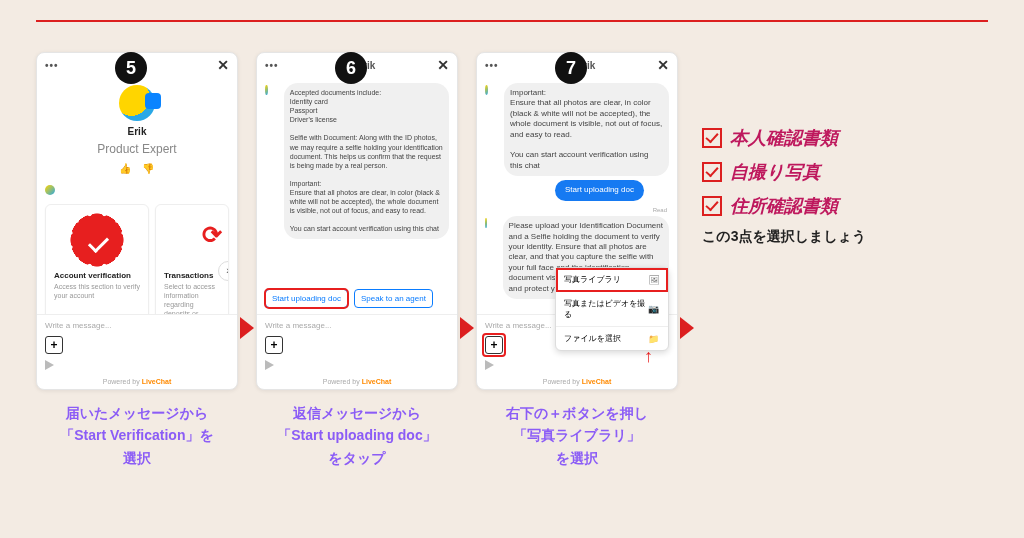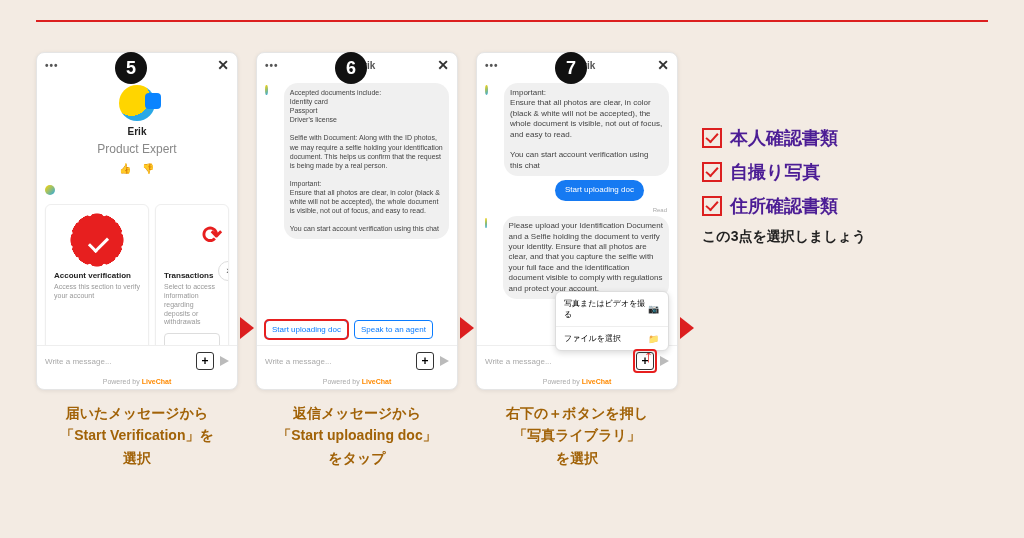--- a/index.html
+++ b/index.html
@@ -32,40 +32,40 @@
 .arrow-c{font-size:24px;color:#e71f1f;font-weight:700;position:absolute;right:6px;top:14px;}
 .chev{position:absolute;right:-10px;top:56px;width:18px;height:18px;border-radius:50%;background:#fff;border:1px solid #ddd;display:flex;align-items:center;justify-content:center;font-size:10px;color:#555;}
 .btn-outline{border:2px solid #e71f1f;border-radius:4px;color:#0a6ad6;font-size:9px;font-weight:700;text-align:center;padding:6px 4px;margin-top:6px;}
 .btn-cut{border:1px solid #ddd;border-radius:4px;font-size:15px;text-align:center;padding:6px 2px;margin-top:6px;color:#555;}
 .msg-block{background:#f0f0f0;border-radius:14px;padding:5px 6px;margin-left:12px;}
 .msg-blue{background:#167af2;color:#fff;border-radius:12px;padding:5px 10px;font-size:8px;display:inline-block;margin:4px 0 6px 70px;}
 .body6 .msg-block{font-size:7px;}
 .quick{display:flex;gap:6px;padding:6px 8px;}
 .qbtn{border:1px solid #0a7cff;border-radius:4px;padding:4px 6px;font-size:8px;color:#0a7cff;}
 .qbtn.hl{outline:2px solid #e71f1f;outline-offset:-1px;}
-.phone-input{display:flex;align-items:center;gap:6px;padding:6px 8px;border-top:1px solid #eee;}
+.phone-input{display:flex;align-items:flex-start;gap:6px;padding:6px 8px;border-top:1px solid #eee;flex-direction:column;}
 .pi-field{flex:1;font-size:8px;color:#aaa;}
 .pi-plus{width:16px;height:16px;border:1.5px solid #333;border-radius:3px;display:flex;align-items:center;justify-content:center;font-weight:700;font-size:12px;position:relative;}
 .pi-plus.hl::after{content:"";position:absolute;inset:-4px;border:2px solid #e71f1f;border-radius:4px;}
 .send-tri{width:0;height:0;border-left:9px solid #bbb;border-top:5px solid transparent;border-bottom:5px solid transparent;}
 .powered{font-size:7px;color:#aaa;text-align:center;padding:2px 0 4px;}
 .powered b{color:#ff8a00;}
 .popup{position:absolute;right:8px;bottom:38px;width:112px;background:#fff;border:1px solid #ddd;border-radius:6px;box-shadow:0 2px 6px rgba(0,0,0,.15);font-size:8px;}
 .popup-row{display:flex;align-items:center;justify-content:space-between;padding:6px 8px;border-bottom:1px solid #eee;}
 .popup-row:last-child{border-bottom:none;}
 .popup-row.hl{outline:2px solid #e71f1f;outline-offset:-2px;}
 .arrow-up{position:absolute;right:24px;bottom:22px;color:#e71f1f;font-size:18px;font-weight:700;}
-.caption{margin-top:12px;text-align:center;font-size:14px;font-weight:700;color:#a16207;line-height:1.6;white-space:pre-line;}
+.caption{margin-top:12px;text-align:center;font-size:14px;font-weight:700;color:#8b5cf6;line-height:1.6;white-space:pre-line;}
 .sep{display:flex;align-items:center;padding:0 2px;}
 .chevron{width:0;height:0;border-left:14px solid #dc1f1f;border-top:11px solid transparent;border-bottom:11px solid transparent;margin-top:150px;}
 .rightcol{padding:80px 0 0 6px;}
 .check-line{display:flex;align-items:center;gap:8px;margin:10px 0;}
 .check-box{width:16px;height:16px;border:2px solid #dc1f1f;position:relative;flex:0 0 16px;}
 .check-box::after{content:"";position:absolute;left:2px;top:3px;width:10px;height:5px;border-left:2.5px solid #dc1f1f;border-bottom:2.5px solid #dc1f1f;transform:rotate(-48deg);}
-.check-label{color:#4c1d95;font-weight:700;font-size:18px;}
+.check-label{color:#be185d;font-weight:700;font-size:18px;font-style:italic;}
 .note{font-size:14px;font-weight:700;color:#222;margin-top:6px;}
 .mini-avatar{width:10px;height:10px;border-radius:50%;background:linear-gradient(135deg,#ffd500,#2aa8e6);display:inline-block;margin-top:2px;}
 .msg-wrap{display:flex;gap:4px;margin-top:2px;}
 .read{font-size:6px;color:#aaa;text-align:right;margin-right:2px;}
 .icon-sm{font-size:9px;color:#666;}
 .trunc{max-height:106px;overflow:hidden;}
 </style>
 </head>
 <body>
 
@@ -191,20 +191,24 @@
         </div>
       </div>
       <div class="msg-blue">Start uploading doc</div>
       <div class="read">Read</div>
       <div class="msg-wrap">
               <span class="mini-avatar"></span>
         <div class="msg-block trunc">Please upload your Identification Document and a Selfie holding the document to verify your identity. Ensure that all photos are clear, and that you capture the selfie with your full face and the identification document visible to comply with regulations and protect your account.</div>
       </div>
     </div>
     <div class="popup">
+      <div class="popup-row hl">
+              <span>写真ライブラリ</span>
+              <span class="icon-sm">🖼</span>
+            </div>
       <div class="popup-row">
               <span>写真またはビデオを撮る</span>
               <span class="icon-sm">📷</span>
             </div>
       <div class="popup-row">
               <span>ファイルを選択</span>
               <span class="icon-sm">📁</span>
             </div>
     </div>
     <div class="arrow-up">↑</div>

